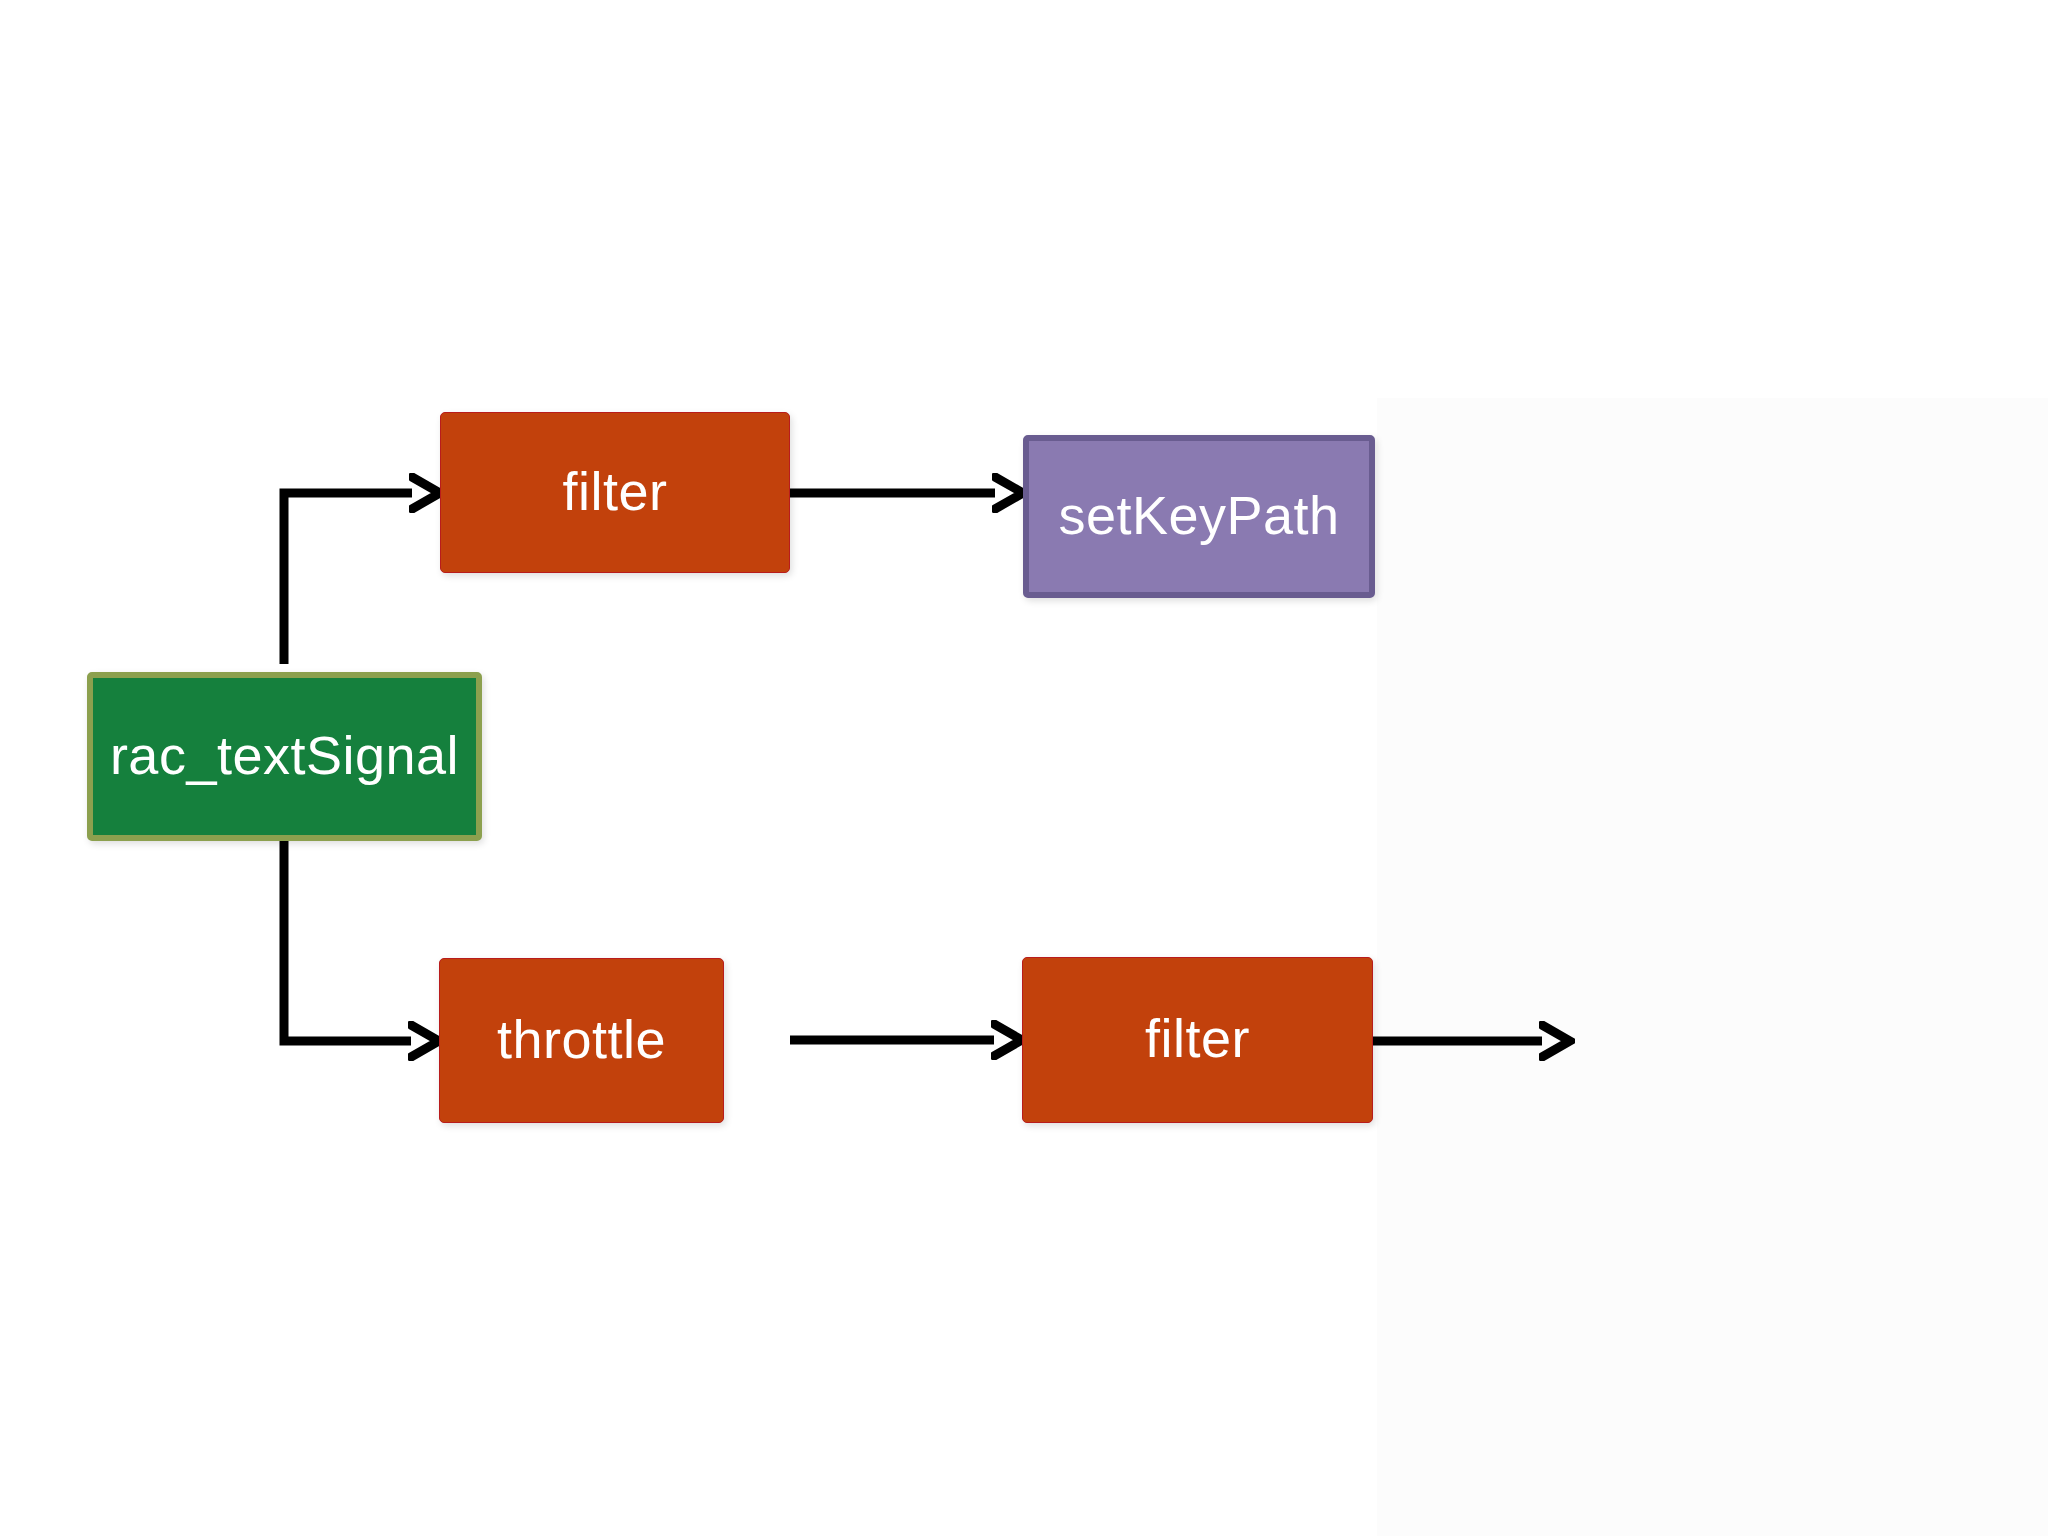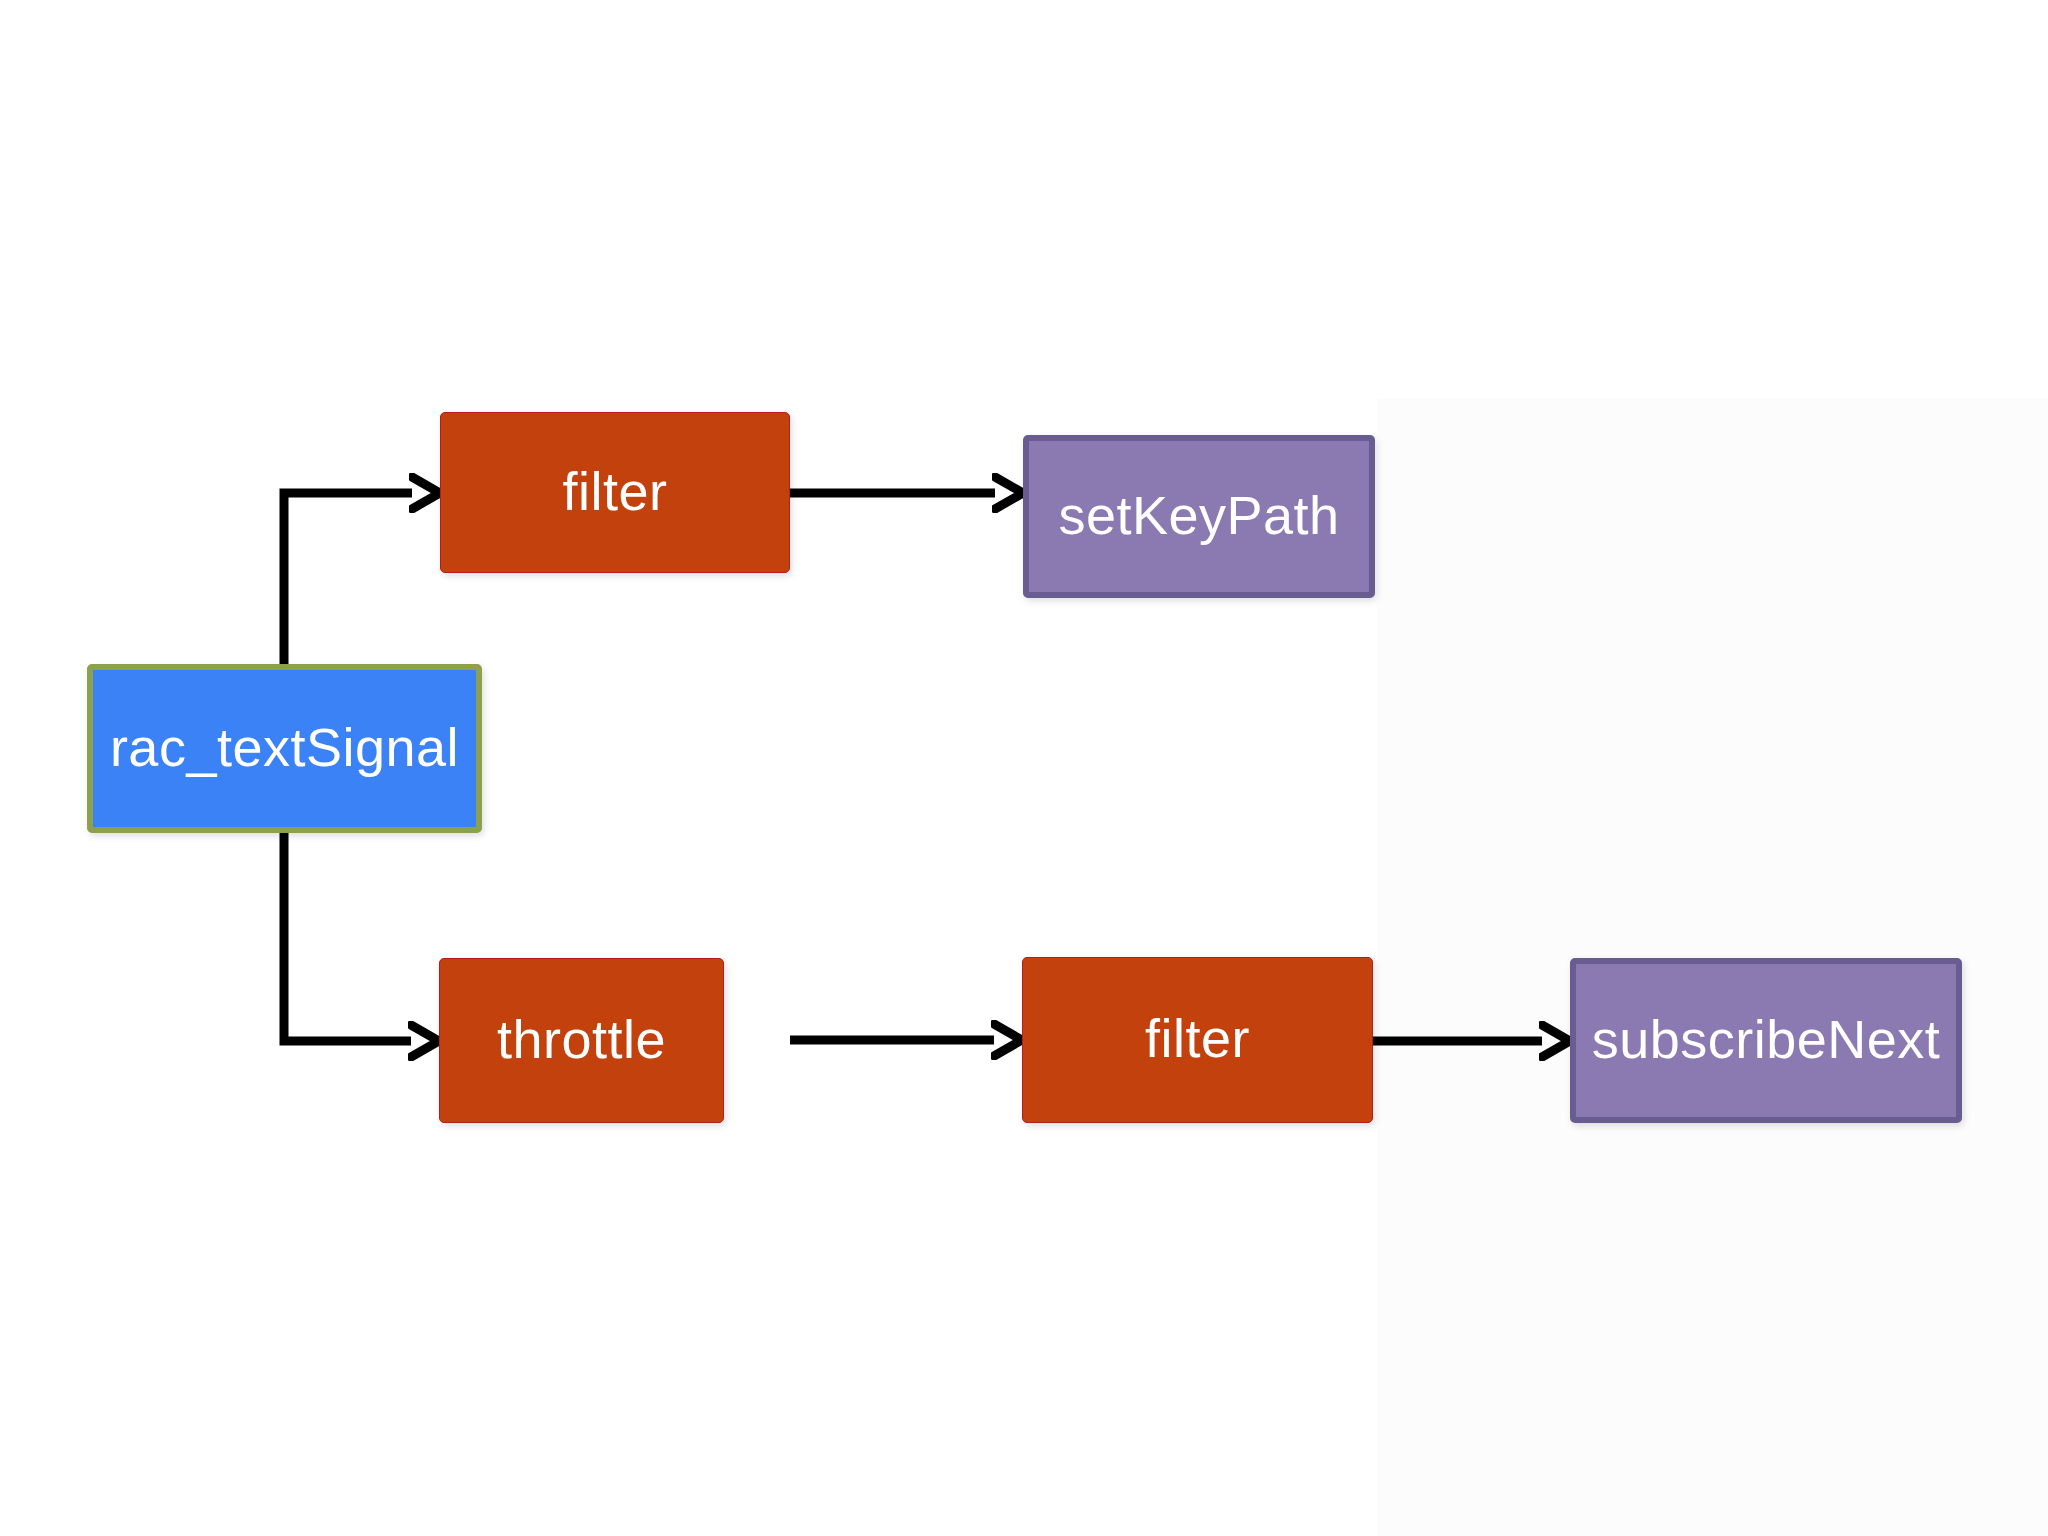--- a/index.html
+++ b/index.html
@@ -37,22 +37,23 @@
     align-items: center;
     justify-content: center;
     color: #ffffff;
     font-size: 54px;
     border-radius: 5px;
     box-shadow: 2px 3px 7px rgba(0,0,0,0.13);
     letter-spacing: 0.5px;
   }
   .node span { transform: translateY(-2px); }
   .node-green {
-    background: #3b82f6;
+    background: #15803d;
     border: 6px solid #8ca04e;
+    margin-top: 8px;
   }
   .node-blue {
     background: #c2410c;
     border: 1px solid #b91c1c;
   }
   .node-purple {
     background: #8a7ab1;
     border: 6px solid #695c90;
   }
   
@@ -96,17 +97,14 @@
   </div>
 
   <div class="node node-blue pos-throttle">
     <span>throttle</span>
   </div>
 
   <div class="node node-blue pos-filter-bottom">
     <span>filter</span>
   </div>
 
-  <div class="node node-purple pos-subscribenext">
-    <span>subscribeNext</span>
-  </div>
 
 </div>
 
 </body></html>

